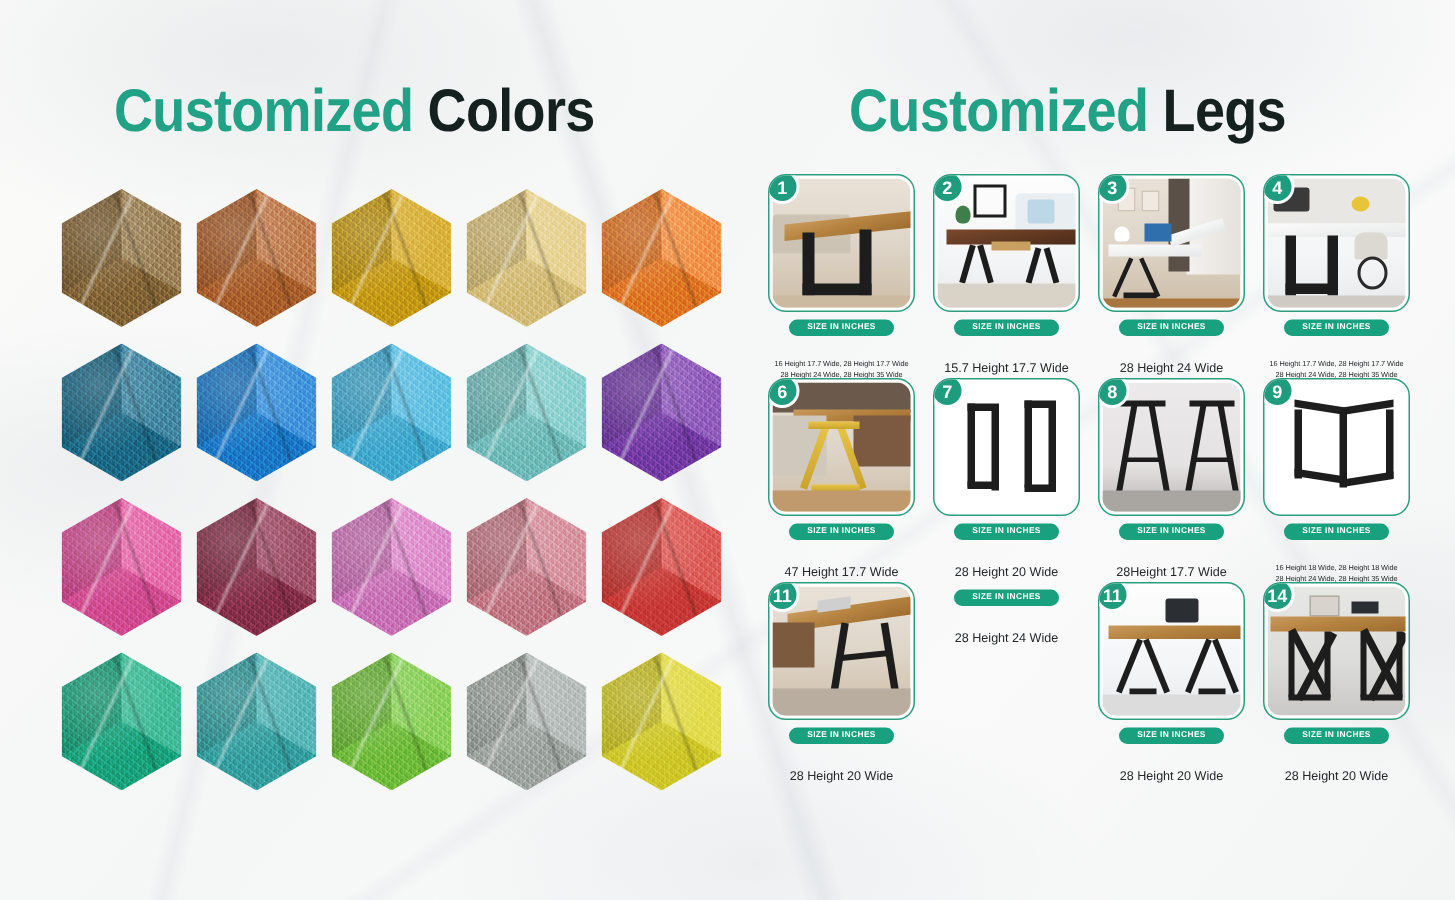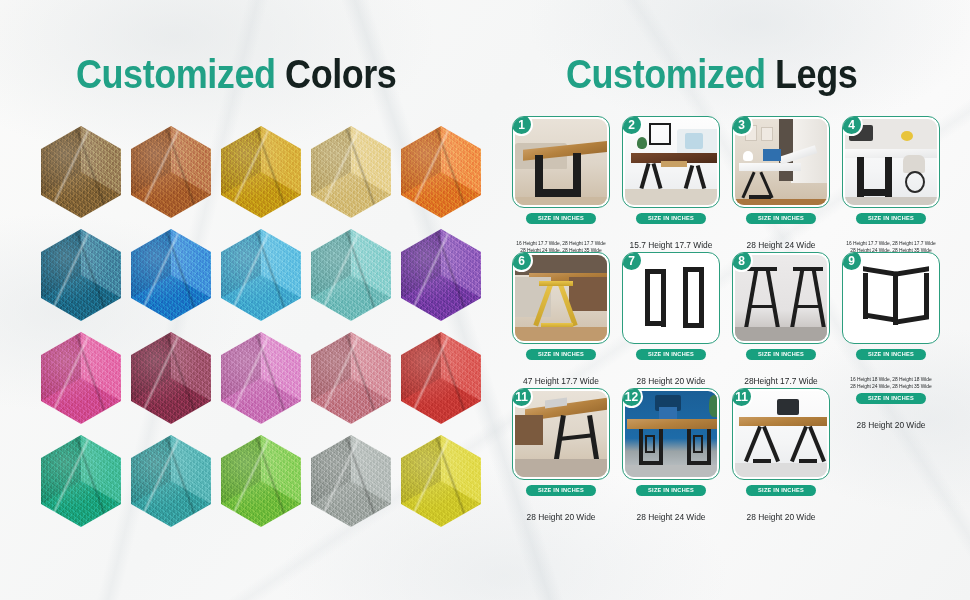--- a/index.html
+++ b/index.html
@@ -551,40 +551,20 @@
               <div class="rect leg-black" style="left:46px;top:44px;width:32px;height:4px;transform:rotate(-6deg);"></div>
               <div class="rect rug" style="left:0;top:68px;width:100px;height:26px;"></div>
             </div>
           </div>
           <div class="num-badge">11</div>
         </div>
         <div class="size-badge">SIZE IN INCHES</div>
         <div class="size-text big">28 Height 20 Wide</div>
       </div>
       <div class="leg-card">
-        <div class="photo-wrap">
-          <div class="photo">
-            <div class="scene room-blue">
-              <div class="rect " style="left:30px;top:4px;width:26px;height:16px;background:#123f66;border-radius:2px;"></div>
-              <div class="rect lapscr" style="left:34px;top:16px;width:18px;height:12px;"></div>
-              <div class="rect plant" style="left:84px;top:4px;width:12px;height:22px;border-radius:40%;"></div>
-              <div class="rect top-wood" style="left:2px;top:28px;width:96px;height:10px;"></div>
-              <div class="rect leg-black" style="left:14px;top:38px;width:4px;height:34px;"></div>
-              <div class="rect leg-black" style="left:34px;top:38px;width:4px;height:34px;"></div>
-              <div class="rect " style="left:20px;top:44px;width:10px;height:18px;border:2px solid #1d1d1d;background:transparent;"></div>
-              <div class="rect leg-black" style="left:14px;top:70px;width:24px;height:4px;"></div>
-              <div class="rect leg-black" style="left:62px;top:38px;width:4px;height:34px;"></div>
-              <div class="rect leg-black" style="left:82px;top:38px;width:4px;height:34px;"></div>
-              <div class="rect " style="left:68px;top:44px;width:10px;height:18px;border:2px solid #1d1d1d;background:transparent;"></div>
-              <div class="rect leg-black" style="left:62px;top:70px;width:24px;height:4px;"></div>
-              <div class="rect " style="left:0;top:74px;width:100px;height:20px;background:#b9bcbd;"></div>
-            </div>
-          </div>
-          <div class="num-badge">12</div>
-        </div>
         <div class="size-badge">SIZE IN INCHES</div>
         <div class="size-text big">28 Height 24 Wide</div>
       </div>
       <div class="leg-card">
         <div class="photo-wrap">
           <div class="photo">
             <div class="scene room-white">
               <div class="rect lap" style="left:42px;top:8px;width:22px;height:16px;border-radius:2px;"></div>
               <div class="rect top-wood" style="left:4px;top:26px;width:92px;height:9px;"></div>
               <div class="rect leg-black" style="left:16px;top:34px;width:4px;height:38px;transform:rotate(22deg);"></div>
@@ -595,18 +575,38 @@
               <div class="rect leg-black" style="left:64px;top:68px;width:18px;height:4px;"></div>
               <div class="rect " style="left:0;top:72px;width:100px;height:22px;background:#dcdcdc;"></div>
             </div>
           </div>
           <div class="num-badge">11</div>
         </div>
         <div class="size-badge">SIZE IN INCHES</div>
         <div class="size-text big">28 Height 20 Wide</div>
       </div>
       <div class="leg-card">
+        <div class="photo-wrap">
+          <div class="photo">
+            <div class="scene room-grey">
+              <div class="rect " style="left:28px;top:6px;width:20px;height:14px;background:#d8d4cd;border:1px solid #b0aba3;"></div>
+              <div class="rect " style="left:56px;top:10px;width:18px;height:8px;background:#2b2f33;"></div>
+              <div class="rect top-wood" style="left:2px;top:20px;width:96px;height:10px;"></div>
+              <div class="rect leg-black" style="left:14px;top:30px;width:4px;height:44px;"></div>
+              <div class="rect leg-black" style="left:38px;top:30px;width:4px;height:44px;"></div>
+              <div class="rect leg-black" style="left:14px;top:30px;width:5px;height:50px;transform:rotate(-28deg);transform-origin:top left;"></div>
+              <div class="rect leg-black" style="left:42px;top:30px;width:5px;height:50px;transform:rotate(28deg);transform-origin:top left;"></div>
+              <div class="rect leg-black" style="left:14px;top:72px;width:28px;height:4px;"></div>
+              <div class="rect leg-black" style="left:62px;top:30px;width:4px;height:44px;"></div>
+              <div class="rect leg-black" style="left:86px;top:30px;width:4px;height:44px;"></div>
+              <div class="rect leg-black" style="left:62px;top:30px;width:5px;height:50px;transform:rotate(-28deg);transform-origin:top left;"></div>
+              <div class="rect leg-black" style="left:90px;top:30px;width:5px;height:50px;transform:rotate(28deg);transform-origin:top left;"></div>
+              <div class="rect leg-black" style="left:62px;top:72px;width:28px;height:4px;"></div>
+            </div>
+          </div>
+          <div class="num-badge">14</div>
+        </div>
         <div class="size-badge">SIZE IN INCHES</div>
         <div class="size-text big">28 Height 20 Wide</div>
       </div>
     </div>
 
 </div>
 
 </body></html>

